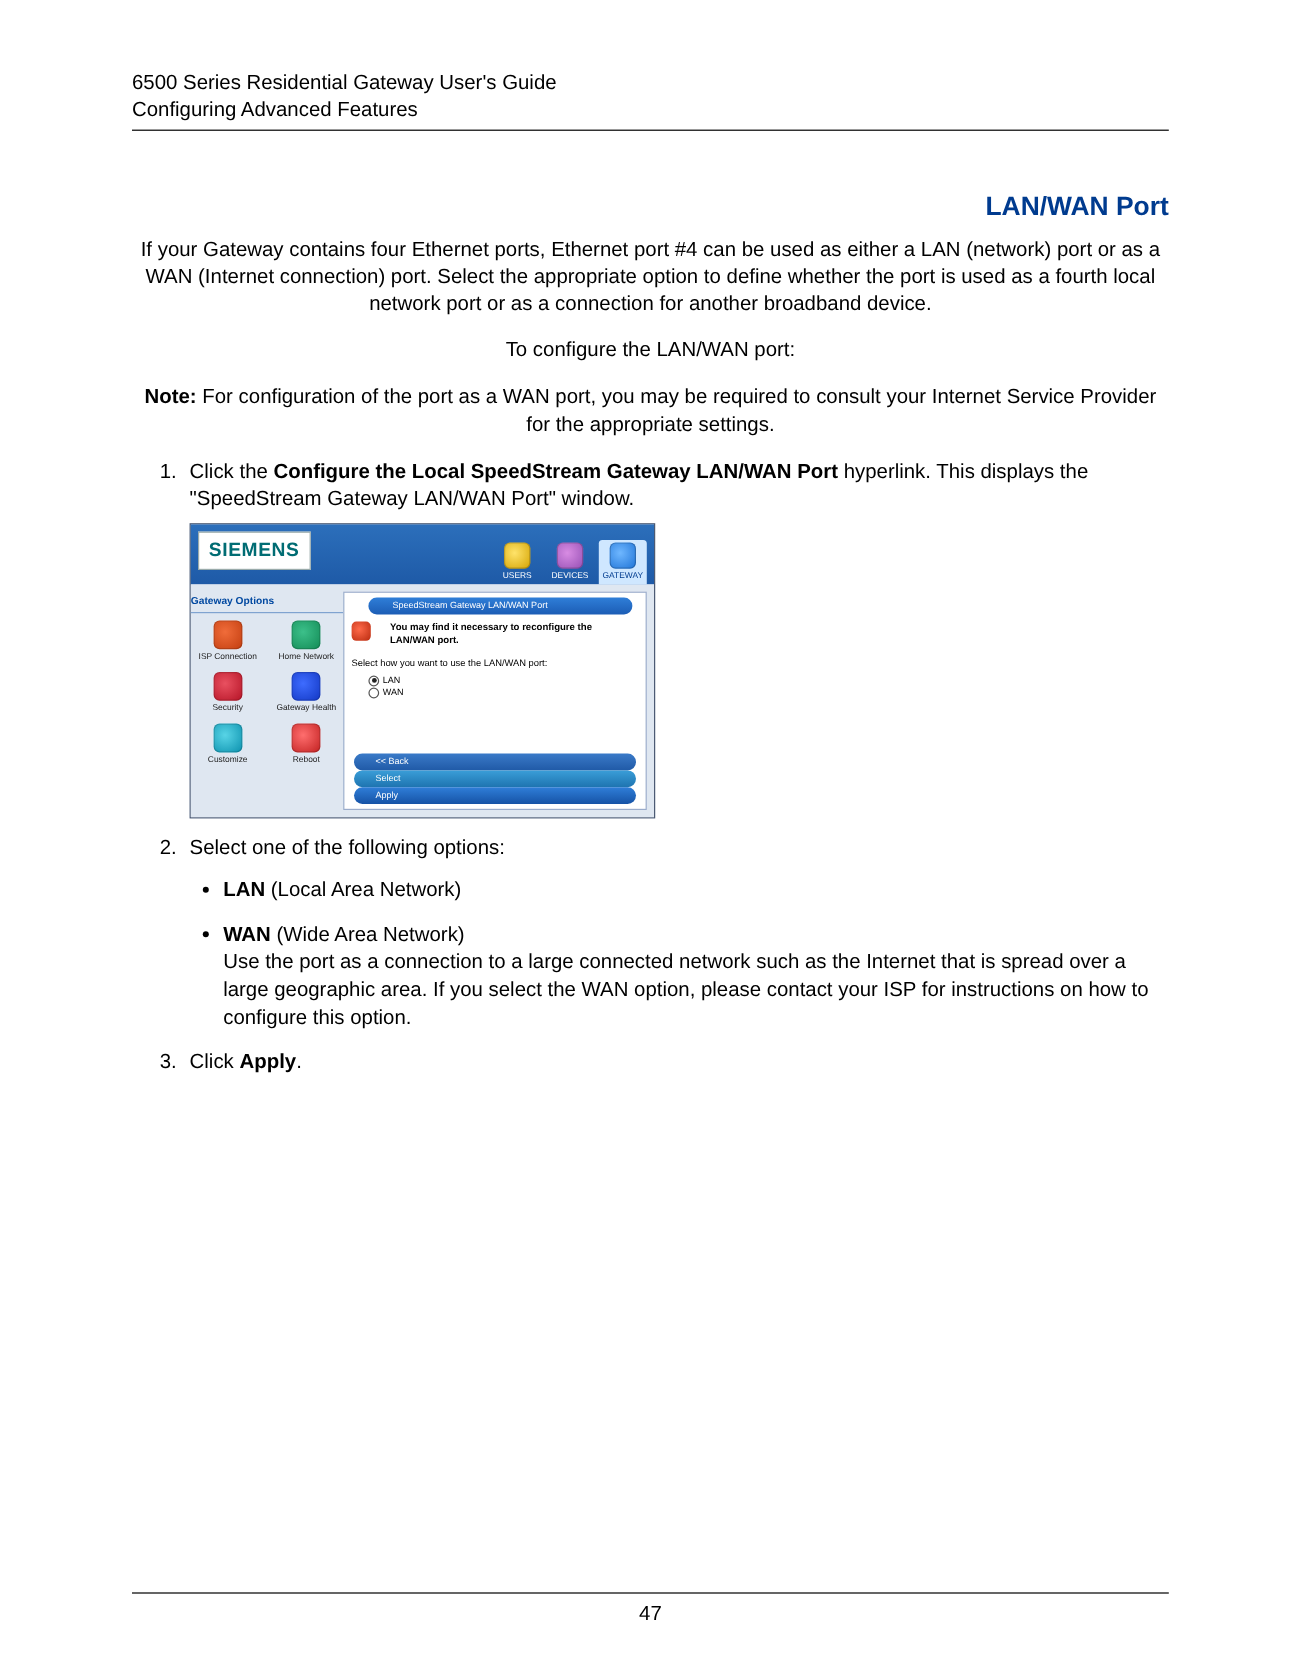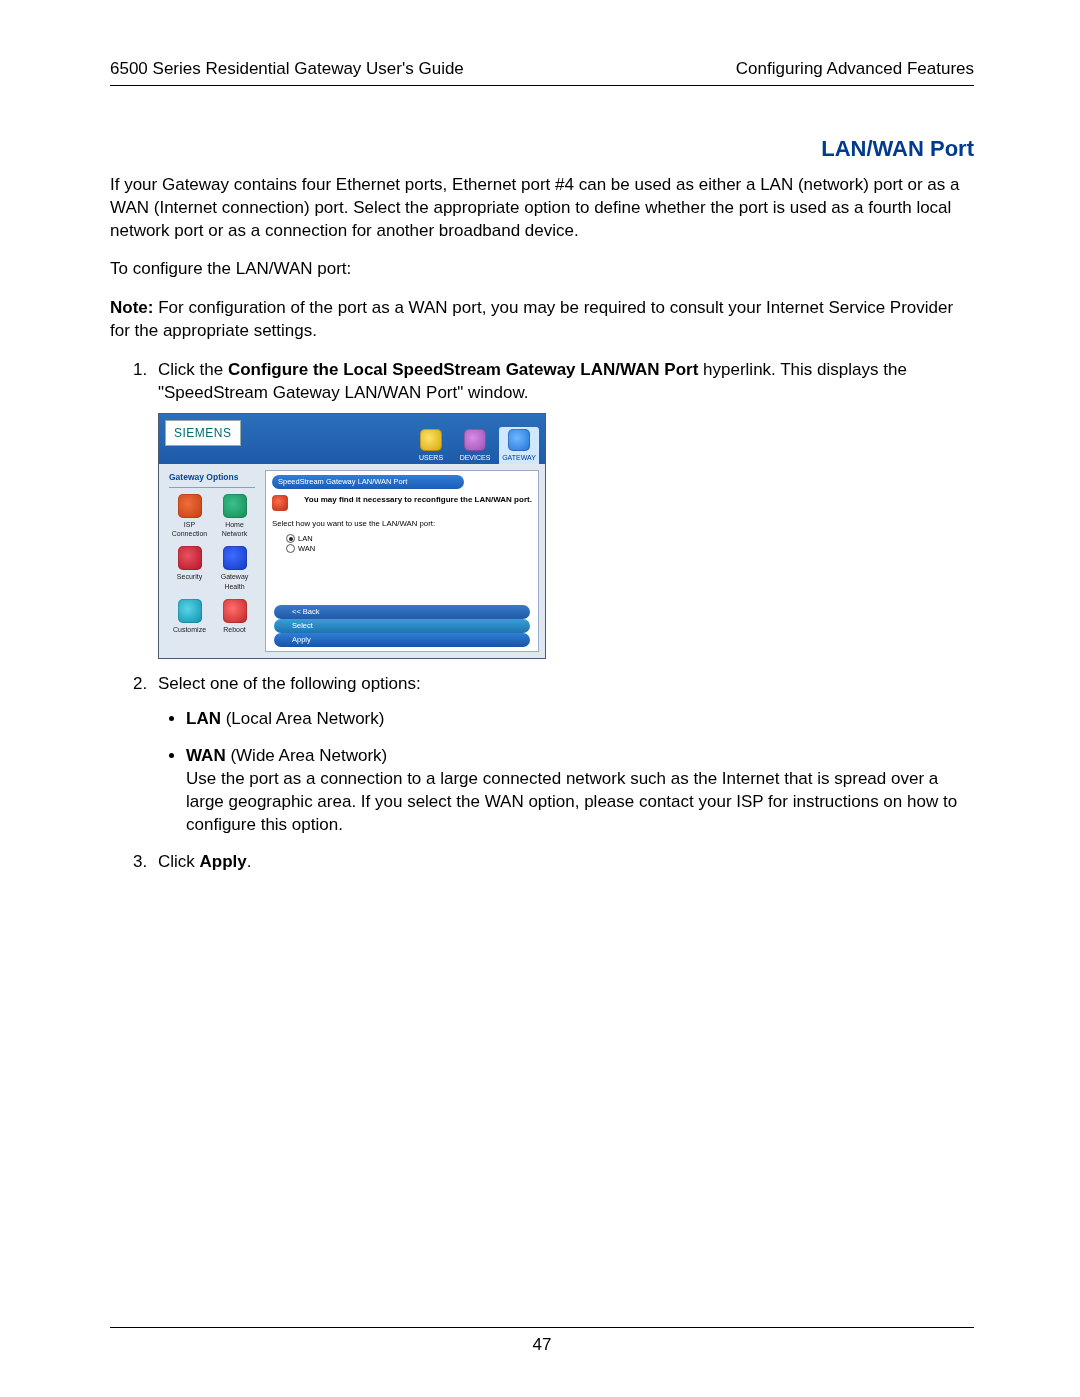--- a/index.html
+++ b/index.html
@@ -18,29 +18,30 @@
     padding: 58px 106px 40px 110px;
     box-sizing: border-box;
     position: relative;
   }
   .header-row {
     display: flex;
     justify-content: space-between;
     border-bottom: 1px solid #000;
     padding-bottom: 4px;
     margin-bottom: 48px;
+    flex-direction: column;
   }
   .section-heading {
     color: #003b8f;
     font-weight: bold;
     font-size: 22px;
     margin-bottom: 10px;
     text-align: right;
   }
-  p { margin: 0 0 16px 0; }
+  p { margin: 0 0 16px 0; text-align: center; }
   .bold { font-weight: bold; }
   ol { margin: 0 0 16px 0; padding-left: 42px; }
   ol > li { padding-left: 6px; margin-bottom: 14px; }
   ul.bullets { list-style: disc; padding-left: 28px; margin: 12px 0 0 0; }
   ul.bullets > li { margin-bottom: 14px; }
 
   
   .screenshot {
     width: 386px;
     border: 1px solid #4c5a73;
@@ -52,23 +53,23 @@
     background: linear-gradient(#2c6fbb, #1e5aa7);
     display: flex;
     align-items: flex-end;
     padding: 4px 6px 0 6px;
     gap: 4px;
     height: 46px;
   }
   .logo-box {
     background: #fff;
     border: 1px solid #9aa;
-    font-weight: normal;
+    font-weight: bold;
     color: #006c73;
-    font-size: 12px;
+    font-size: 16px;
     padding: 4px 8px;
     letter-spacing: 0.5px;
     font-family: Arial, sans-serif;
     align-self: flex-start;
     margin-top: 2px;
   }
   .top-spacer { flex: 1; }
   .top-tab {
     width: 40px;
     text-align: center;
@@ -90,22 +91,22 @@
   }
   .tab-icon.users   { background: radial-gradient(circle at 40% 40%, #ffe36a, #d3a200); }
   .tab-icon.devices { background: radial-gradient(circle at 40% 40%, #d88ce3, #944eb3); }
   .tab-icon.gateway { background: radial-gradient(circle at 40% 40%, #6fb7ff, #1d72d6); }
 
   .ss-body {
     display: flex;
     background: #dfe7f1;
   }
   .ss-sidebar {
-    width: 106px;
-    padding: 8px 10px;
+    width: 127px;
+    padding: 8px 0;
     box-sizing: border-box;
   }
   .gateway-options-hdr {
     font-weight: bold;
     color: #0048a0;
     font-size: 8.5px;
     border-bottom: 1px solid #7fa3d0;
     padding-bottom: 3px;
     margin-bottom: 6px;
   }
@@ -132,24 +133,25 @@
     background: #fff;
     border: 1px solid #9aaccb;
     margin: 6px 6px 6px 0;
     padding: 4px 6px 0 6px;
     display: flex;
     flex-direction: column;
     min-height: 176px;
   }
   .pill {
     border-radius: 10px;
-    padding: 2px 6px;
+    padding: 2px 20px;
     color: #fff;
     font-size: 7.5px;
     display: inline-block;
+    margin-left: 14px;
   }
   .pill-title-row { margin-bottom: 6px; }
   .pill-title {
     background: linear-gradient(#2f7ed8, #1c5db5);
     min-width: 180px;
   }
   .info-row { display: flex; gap: 16px; align-items: flex-start; margin-bottom: 8px; font-weight: bold; }
   .info-ico {
     width: 16px; height: 16px; flex: none;
     background: radial-gradient(circle at 40% 40%, #ff6a4a, #b82a0e);

